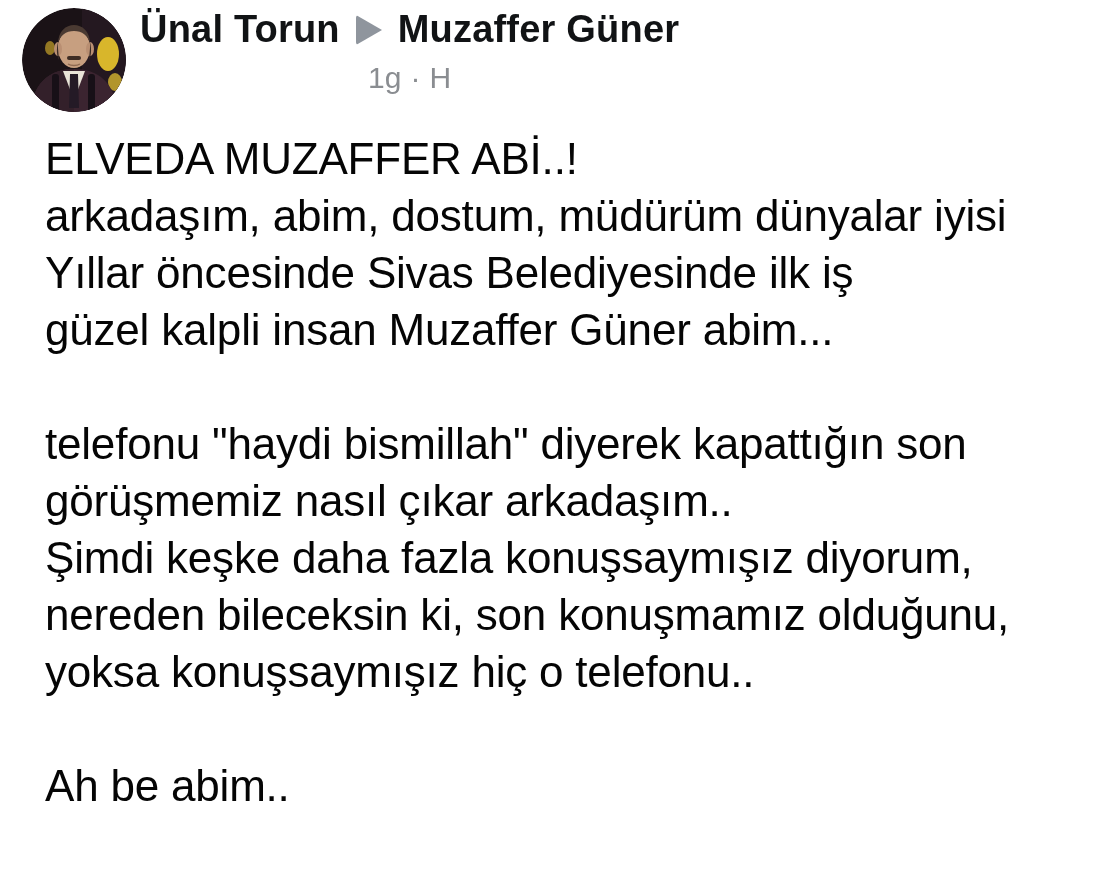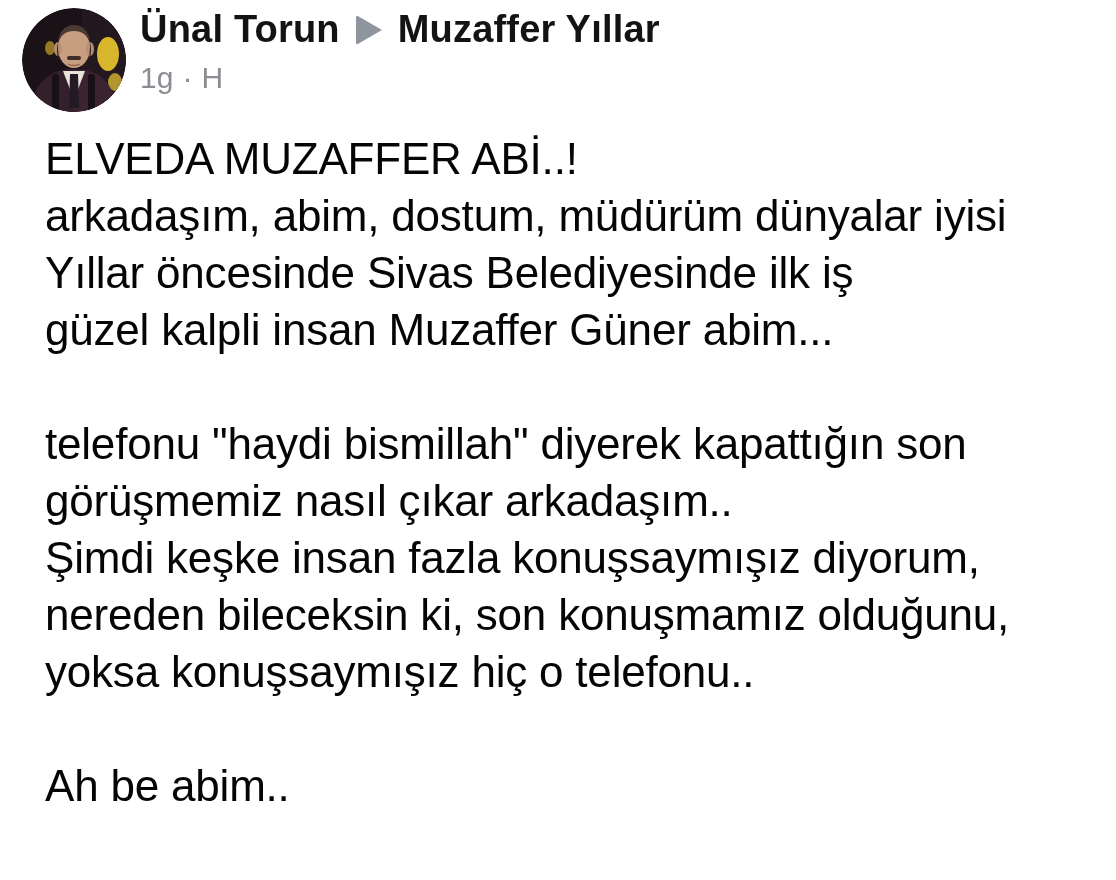--- a/index.html
+++ b/index.html
@@ -51,20 +51,21 @@
     display: inline-block;
   }
   .meta-line {
     margin-top: 10px;
     font-size: 30px;
     color: #8a8d91;
     display: flex;
     align-items: center;
     gap: 9px;
     cursor: pointer;
+    justify-content: center;
   }
   .post-body {
     position: absolute;
     left: 25px;
     top: 130px;
     width: 1086px;
     font-size: 44px;
     line-height: 57px;
     color: #050505;
     letter-spacing: -0.2px;
@@ -107,37 +108,37 @@
         <rect x="45" y="48" width="14" height="4" rx="2" fill="#3e2d24"></rect>
         <path d="M46,56 C49,58 55,58 58,56" stroke="#8f6a52" stroke-width="1.5" fill="none"></path>
       </g>
     </svg>
   </div>
 
   <div class="header-text">
     <div class="author-line">
       <span>Ünal Torun</span>
       <span class="shared-arrow"></span>
-      <span>Muzaffer Yıllar</span>
+      <span>Muzaffer Güner</span>
     </div>
     <div class="meta-line">
       <span>1g</span>
       <span>·</span>
       <span>H</span>
     </div>
   </div>
 
   <div class="post-body">
       <div class="body-line">ELVEDA MUZAFFER ABİ..!</div>
       <div class="body-line">arkadaşım, abim, dostum, müdürüm dünyalar iyisi</div>
       <div class="body-line">Yıllar öncesinde Sivas Belediyesinde ilk iş</div>
       <div class="body-line">güzel kalpli insan Muzaffer Güner abim...</div>
       <div class="body-line">&nbsp;</div>
       <div class="body-line">telefonu "haydi bismillah" diyerek kapattığın son</div>
       <div class="body-line">görüşmemiz nasıl çıkar arkadaşım..</div>
-      <div class="body-line">Şimdi keşke insan fazla konuşsaymışız diyorum,</div>
+      <div class="body-line">Şimdi keşke daha fazla konuşsaymışız diyorum,</div>
       <div class="body-line">nereden bileceksin ki, son konuşmamız olduğunu,</div>
       <div class="body-line">yoksa konuşsaymışız hiç o telefonu..</div>
       <div class="body-line">&nbsp;</div>
       <div class="body-line">Ah be abim..</div>
     </div>
 
 </div>
 
 </body></html>

